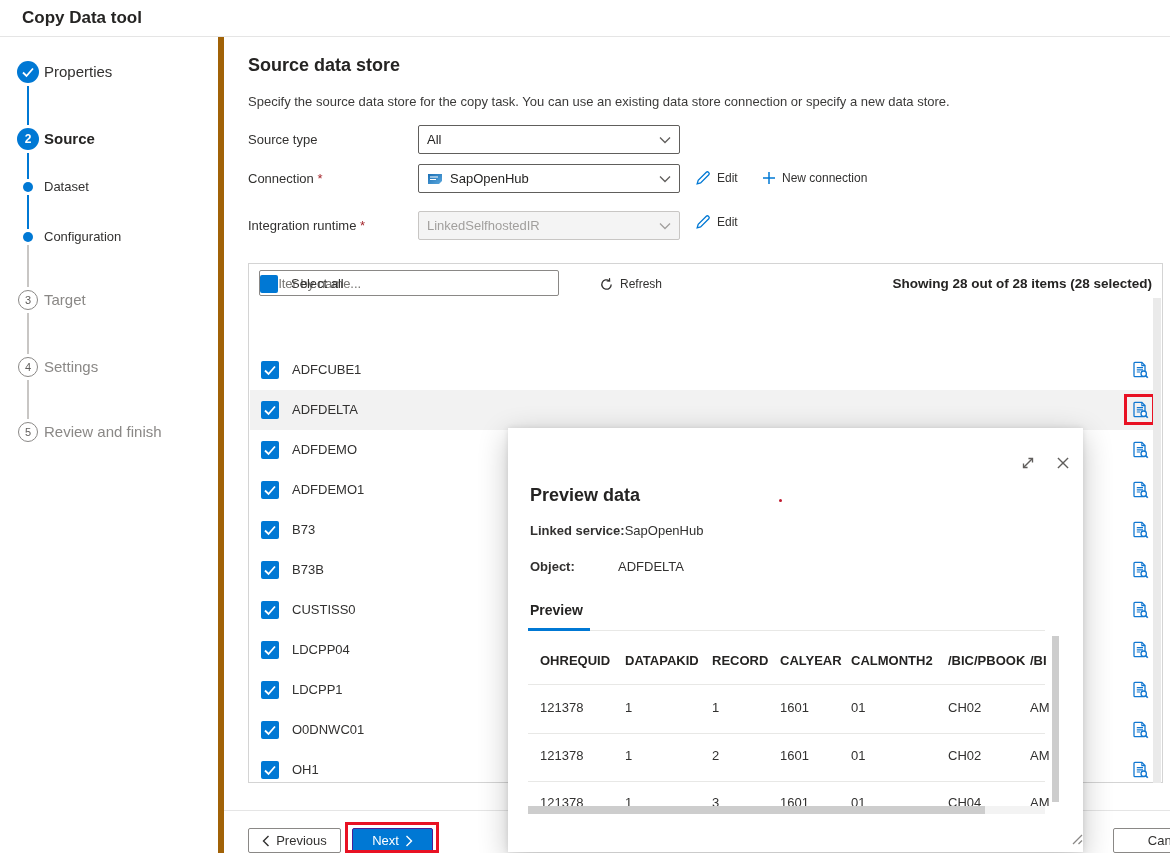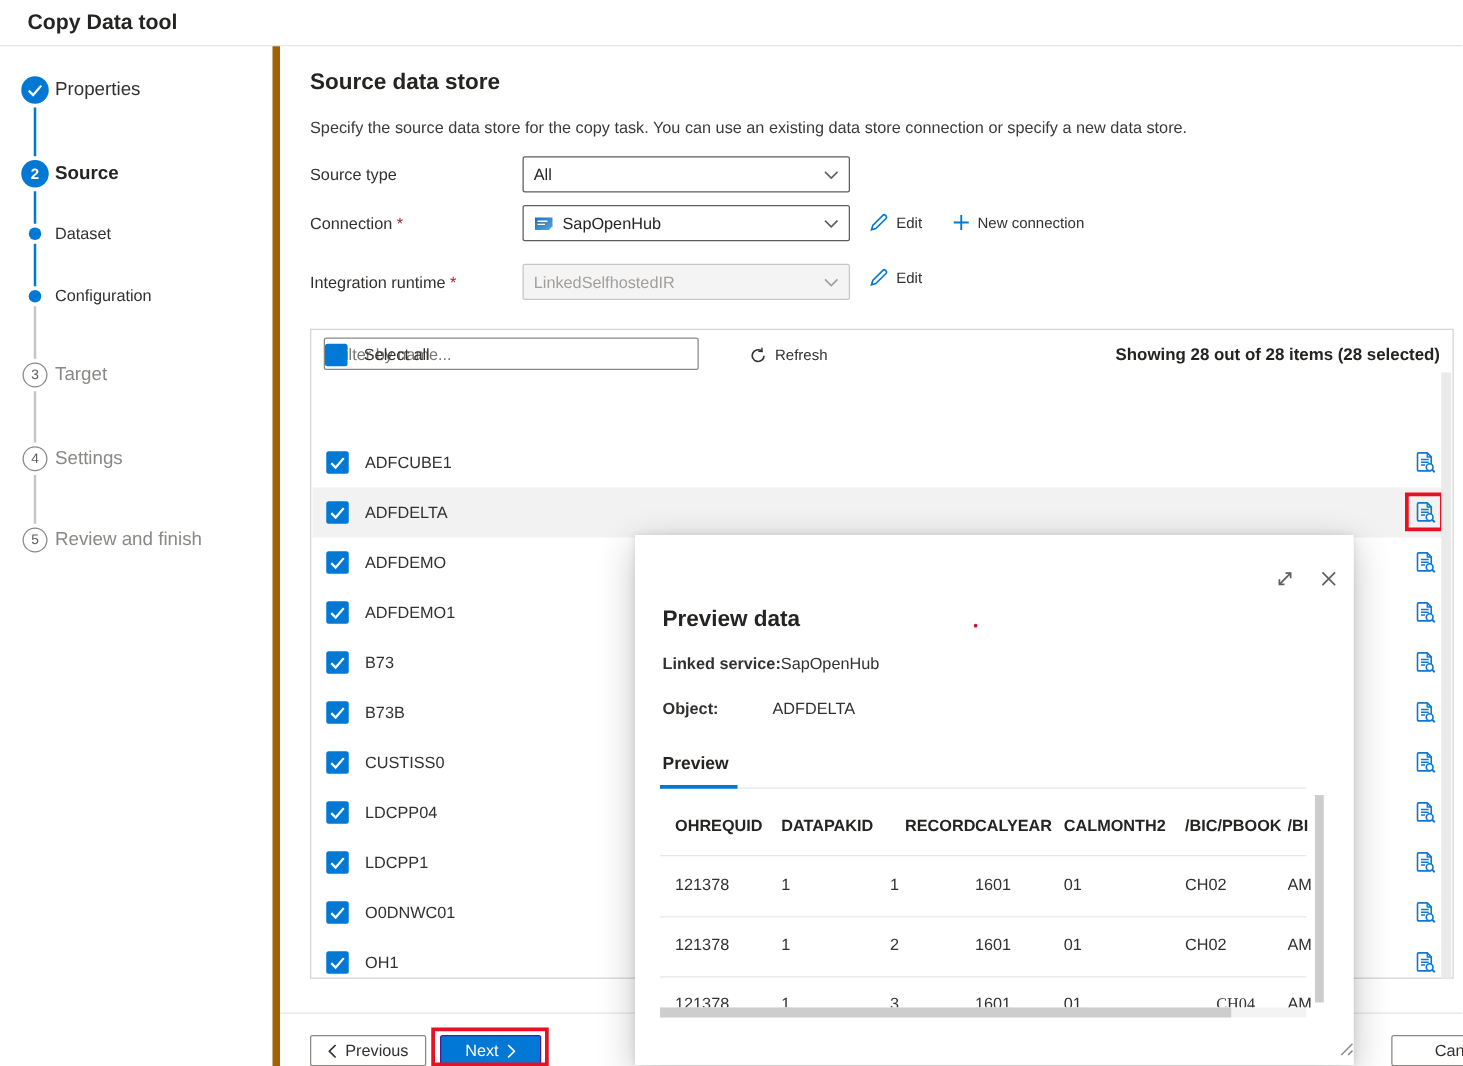--- a/index.html
+++ b/index.html
@@ -411,21 +411,21 @@
     <b>Object:</b><span>ADFDELTA</span>
   </div>
   <div class="abs tab">Preview</div>
   <div class="abs tab-line"></div>
   <div class="abs tab-under"></div>
 
   <div class="abs tbl-view">
     <div>
         <div class="tcell h" style="left: 32px; top: 19px; width: 80px;">OHREQUID</div>
         <div class="tcell h" style="left: 117px; top: 19px; width: 82px;">DATAPAKID</div>
-        <div class="tcell h" style="left: 216px; top: 19px; width: 63px;">RECORD</div>
+        <div class="tcell h" style="left: 204px; top: 19px; width: 63px;">RECORD</div>
         <div class="tcell h" style="left: 272px; top: 19px; width: 66px;">CALYEAR</div>
         <div class="tcell h" style="left: 343px; top: 19px; width: 92px;">CALMONTH2</div>
         <div class="tcell h" style="left: 440px; top: 19px; width: 77px;">/BIC/PBOOK</div>
         <div class="tcell h" style="left: 522px; top: 19px; width: 40px;">/BI</div>
       </div>
     <div>
         <div class="tsep" style="top: 50px;"></div>
         <div class="tsep" style="top: 99px;"></div>
         <div class="tsep" style="top: 147px;"></div>
         <div class="tcell" style="left: 32px; top: 66px; width: 80px;">121378</div>
@@ -440,21 +440,21 @@
         <div class="tcell" style="left: 204px; top: 114px; width: 63px;">2</div>
         <div class="tcell" style="left: 272px; top: 114px; width: 66px;">1601</div>
         <div class="tcell" style="left: 343px; top: 114px; width: 92px;">01</div>
         <div class="tcell" style="left: 440px; top: 114px; width: 77px;">CH02</div>
         <div class="tcell" style="left: 522px; top: 114px; width: 40px;">AM</div>
         <div class="tcell" style="left: 32px; top: 161px; width: 80px;">121378</div>
         <div class="tcell" style="left: 117px; top: 161px; width: 82px;">1</div>
         <div class="tcell" style="left: 204px; top: 161px; width: 63px;">3</div>
         <div class="tcell" style="left: 272px; top: 161px; width: 66px;">1601</div>
         <div class="tcell" style="left: 343px; top: 161px; width: 92px;">01</div>
-        <div class="tcell" style="left: 465px; top: 161px; width: 77px; font-family: Liberation Serif, serif;">CH04</div>
+        <div class="tcell" style="left: 440px; top: 161px; width: 77px;">CH04</div>
         <div class="tcell" style="left: 522px; top: 161px; width: 40px;">AM</div>
       </div>
   </div>
   <div class="abs tbl-vscroll"></div>
   <div class="abs tbl-hscroll-track"></div>
   <div class="abs tbl-hscroll-thumb"></div>
   <svg class="abs resize-h" viewBox="0 0 16 16">
     <g stroke="#8a8886" stroke-width="1.2">
         <path d="M5 14 L14 5"></path>
         <path d="M10.5 14 L14 10.5"></path>

